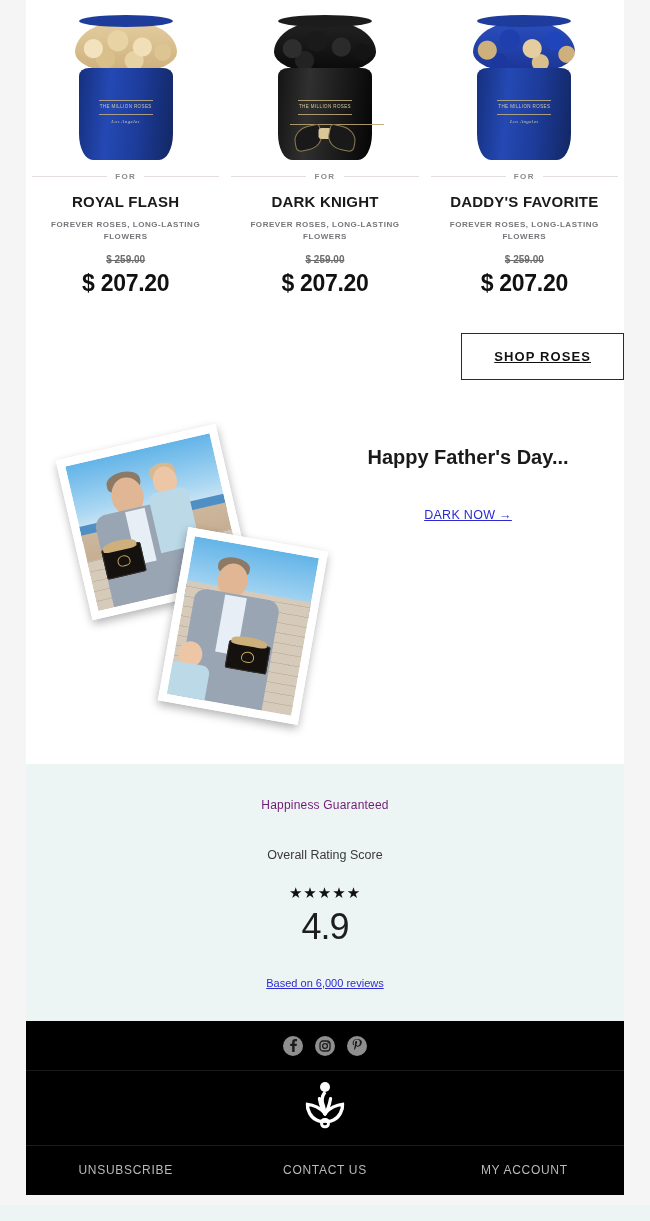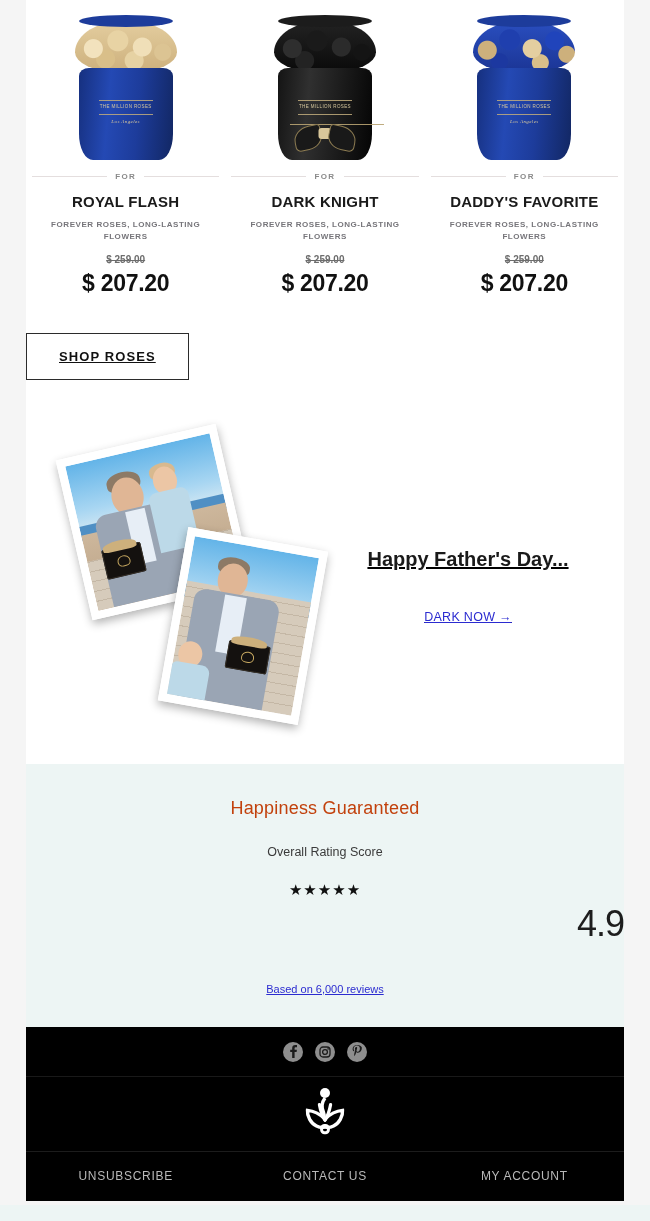--- a/index.html
+++ b/index.html
@@ -124,34 +124,33 @@
   }
   .prod-old{
     font-size:10px;font-weight:bold;color:#6d6d6d;
     text-decoration:line-through;margin-bottom:5px;
   }
   .prod-new{
     font-size:23px;font-weight:bold;color:#111;letter-spacing:-.3px;
   }
 
   
-  .cta-wrap{text-align:left;padding:36px 0 48px 0;}
+  .cta-wrap{text-align:right;padding:36px 0 48px 0;}
   .cta-btn{
     display:inline-block;
     border:1px solid #2b2b2b;
     background:#ffffff;
     padding:15px 32px;
     font-size:13px;font-weight:bold;letter-spacing:1.1px;color:#111;
   }
 
   
   .fd{
-    display:flex;align-items:center;
+    display:flex;align-items:flex-start;
     padding:0 0 36px 0;
-    text-decoration:underline;
   }
   .fd-photos{
     width:300px;height:300px;position:relative;flex:0 0 300px;
   }
   .photo{
     position:absolute;background:#fff;
     border:8px solid #fff;
     box-shadow:0 4px 10px rgba(0,0,0,.30);
     overflow:hidden;
   }
@@ -196,32 +195,31 @@
   }
   .fd-link{
     font-size:12.5px;color:#2b2bd0;text-decoration:underline;letter-spacing:.3px;
   }
 
   
   .rating{
     background:#edf5f4;text-align:center;padding:34px 0 30px 0;
   }
   .rating-title{
-    font-size:18px;color:#c2410c;margin-bottom:26px;letter-spacing:.2px;
+    font-size:12px;color:#701a75;margin-bottom:36px;letter-spacing:.2px;
   }
   .rating-sub{
     font-size:12.5px;color:#3a3a3a;margin-bottom:22px;
   }
   .stars{
     font-size:15px;color:#111;letter-spacing:1px;margin-bottom:4px;
   }
   .rating-score{
     font-size:36px;color:#1d1d1d;font-weight:normal;letter-spacing:-1px;
-    margin-bottom:34px;
-    text-align:right;
+    margin-bottom:25px;
   }
   .rating-link{
     font-size:11px;color:#2b2bd0;text-decoration:underline;
   }
 
   
   .footer{background:#000;color:#fff;}
   .f-social{
     display:flex;justify-content:center;gap:12px;padding:15px 0 14px 0;
   }

